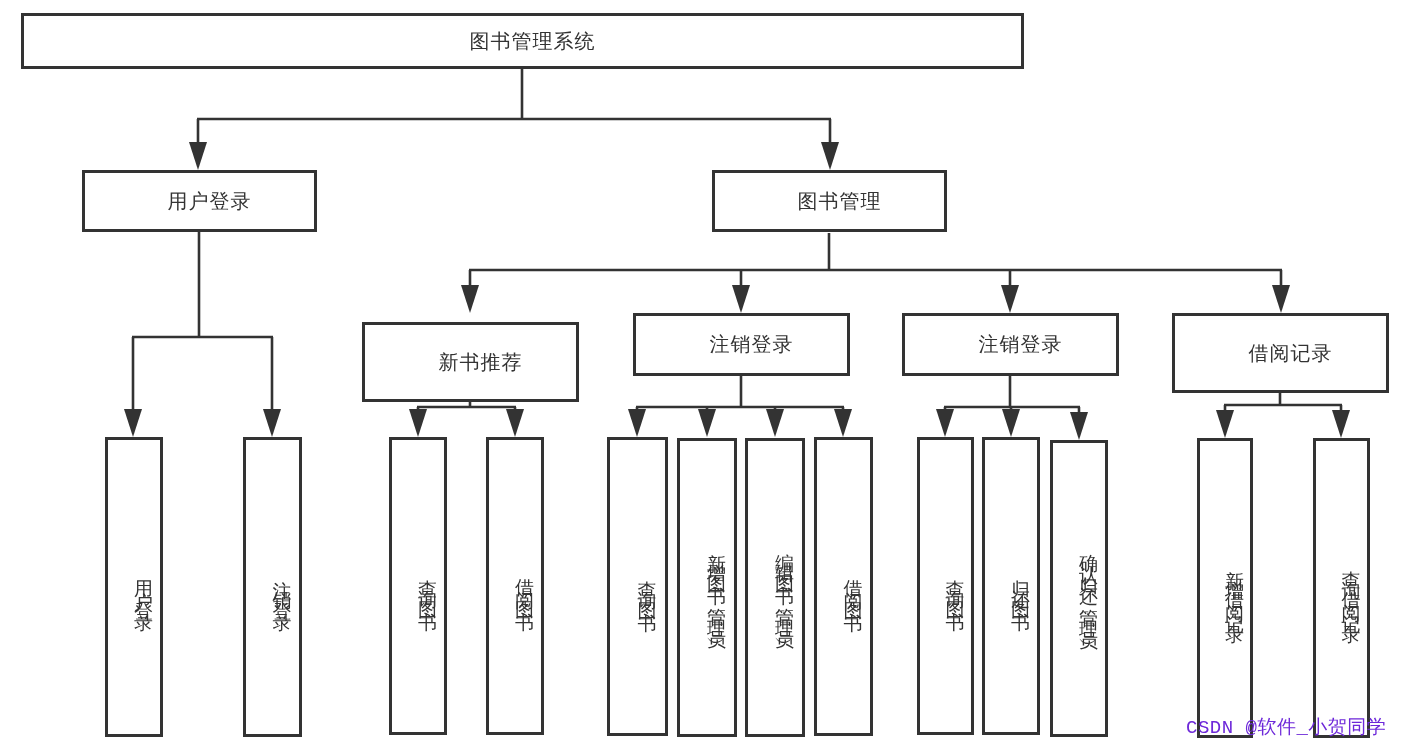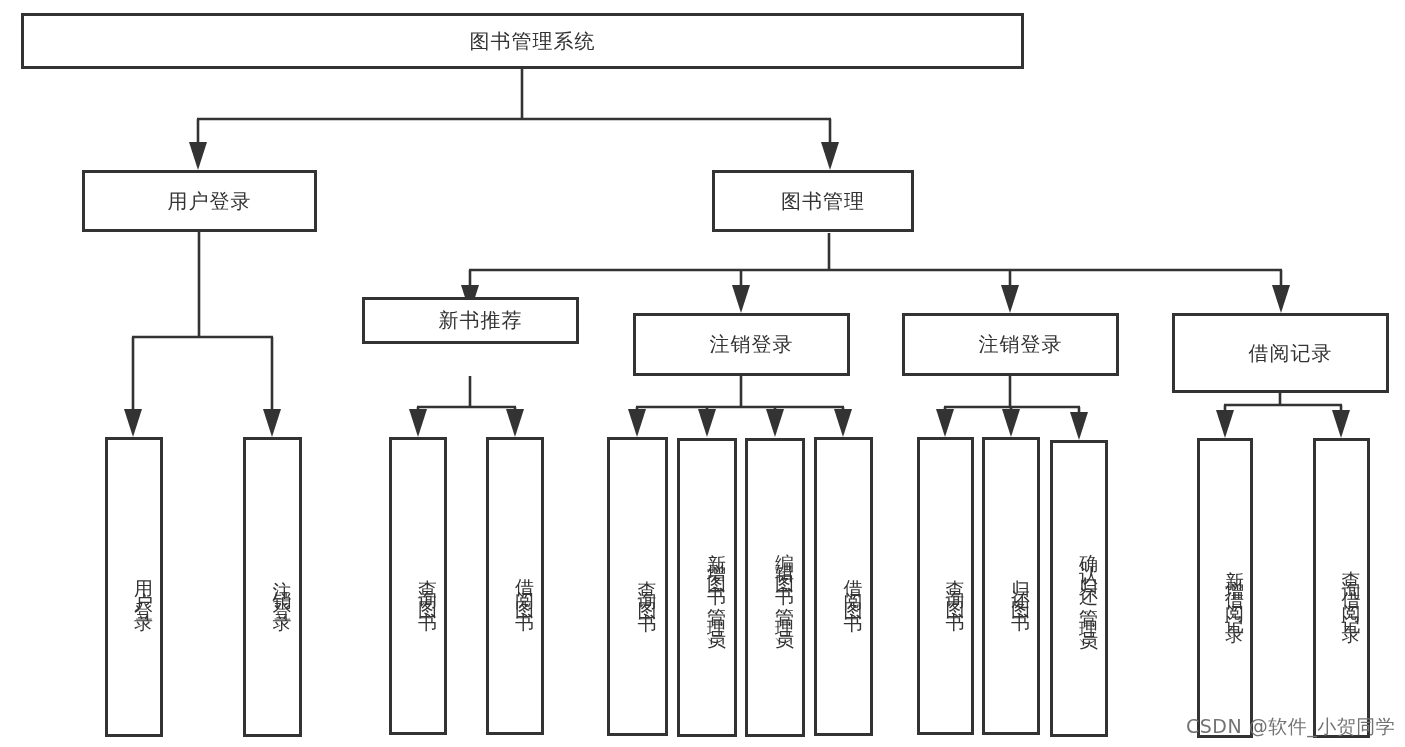--- a/index.html
+++ b/index.html
@@ -43,24 +43,25 @@
     font-size: 19px;
     letter-spacing: 11px;
     line-height: 1;
     white-space: nowrap;
   }
   .watermark {
     position: absolute;
     left: 1186px;
     top: 714px;
     font-size: 19px;
-    color: #737373;
+    color: #6d28d9;
     letter-spacing: 0.5px;
     white-space: nowrap;
     z-index: 5;
+    font-family: Liberation Mono, monospace;
   }
 </style>
 </head>
 <body>
 
 <div class="stage">
 
   <svg class="connectors" viewBox="0 0 1405 747" xmlns="http://www.w3.org/2000/svg">
     <g stroke="#333333" stroke-width="2.6" fill="none">
 
@@ -127,25 +128,25 @@
     </g>
   </svg>
 
   <div class="node h" style="left:21px;top:13px;width:1003px;height:56px">
     <span>图书管理系统</span>
   </div>
 
   <div class="node h" style="left:82px;top:170px;width:235px;height:62px">
     <span>用户登录</span>
   </div>
-  <div class="node h" style="left:712px;top:170px;width:202px;height:62px">
+  <div class="node h" style="left:712px;top:170px;width:235px;height:62px">
     <span>图书管理</span>
   </div>
 
-  <div class="node h" style="left:362px;top:297px;width:217px;height:47px">
+  <div class="node h" style="left:362px;top:322px;width:217px;height:80px">
     <span>新书推荐</span>
   </div>
   <div class="node h" style="left:633px;top:313px;width:217px;height:63px">
     <span>注销登录</span>
   </div>
   <div class="node h" style="left:902px;top:313px;width:217px;height:63px">
     <span>注销登录</span>
   </div>
   <div class="node h" style="left:1172px;top:313px;width:217px;height:80px">
     <span>借阅记录</span>

